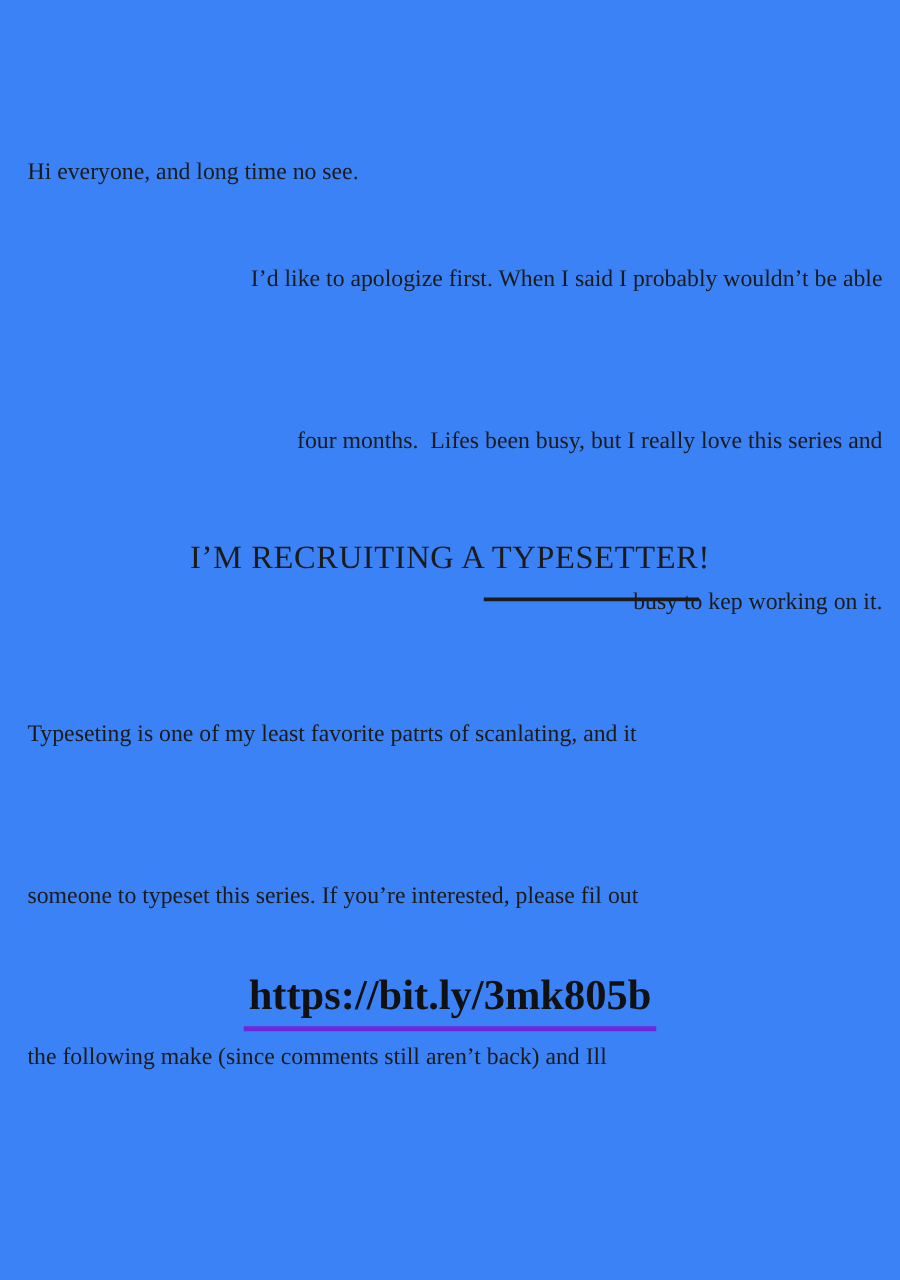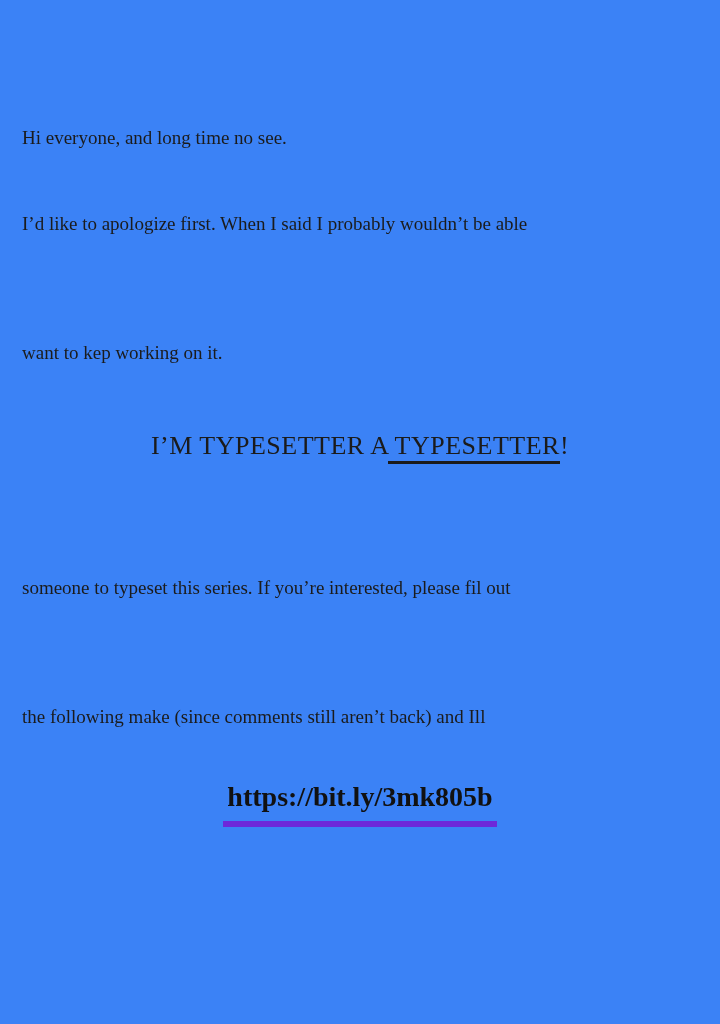--- a/index.html
+++ b/index.html
@@ -23,76 +23,78 @@
     font-size: 19px;
     line-height: 43px;
     letter-spacing: 0px;
     white-space: pre;
     color: #1b1b1b;
   }
   .hand-text .line {
     white-space: pre;
   }
   .greeting        { top: 30px; }
-  .apology         { top: 116px; }
+  .apology         { top: 116px; text-align: right; }
   .announce-lead   { top: 330px; }
   .recruit-heading {
     position: absolute;
     left: 0;
     right: 0;
     top: 424px;
     text-align: center;
     font-size: 26px;
     line-height: 44px;
     letter-spacing: 0.5px;
     white-space: pre;
     color: #1b1b1b;
   }
   .recruit-heading .underlined {
     border-bottom: 3px solid #1b1b1b;
-    padding-bottom: 1px;
+    padding-bottom: 18px;
     white-space: pre;
   }
   .details         { top: 480px; }
   .form-link-wrap {
     position: absolute;
     left: 0;
     right: 0;
     top: 775px;
     text-align: center;
   }
   .form-link {
     display: inline-block;
-    font-size: 28px;
+    font-size: 34px;
     font-weight: bold;
     line-height: 44px;
     color: #111111;
-    border-bottom: 6px solid #6d28d9;
+    border-bottom: 4px solid #6d28d9;
     padding: 0 4px 2px 4px;
     white-space: pre;
   }
 </style>
 </head>
 <body>
 
 <div class="page">
 
   <div class="hand-text greeting">
     <div class="line">Hi everyone, and long time no see.</div>
   </div>
 
   <div class="hand-text apology">
     <div class="line">I’d like to apologize first. When I said I probably wouldn’t be able</div>
-    <div class="line">want to kep working on it.</div>
+    <div class="line">four months.  Lifes been busy, but I really love this series and</div>
+    <div class="line">busy to kep working on it.</div>
   </div>
 
 
-  <div class="recruit-heading"><span>I’M TYPESETTER A</span><span class="underlined"> TYPESETTER</span><span>!</span></div>
+  <div class="recruit-heading"><span>I’M RECRUITING A</span><span class="underlined"> TYPESETTER</span><span>!</span></div>
 
   <div class="hand-text details">
+    <div class="line">Typeseting is one of my least favorite patrts of scanlating, and it</div>
     <div class="line">someone to typeset this series. If you’re interested, please fil out</div>
     <div class="line">the following make (since comments still aren’t back) and Ill</div>
     
   </div>
 
   <div class="form-link-wrap">
     <span class="form-link">https://bit.ly/3mk805b</span>
   </div>
 
 </div>

